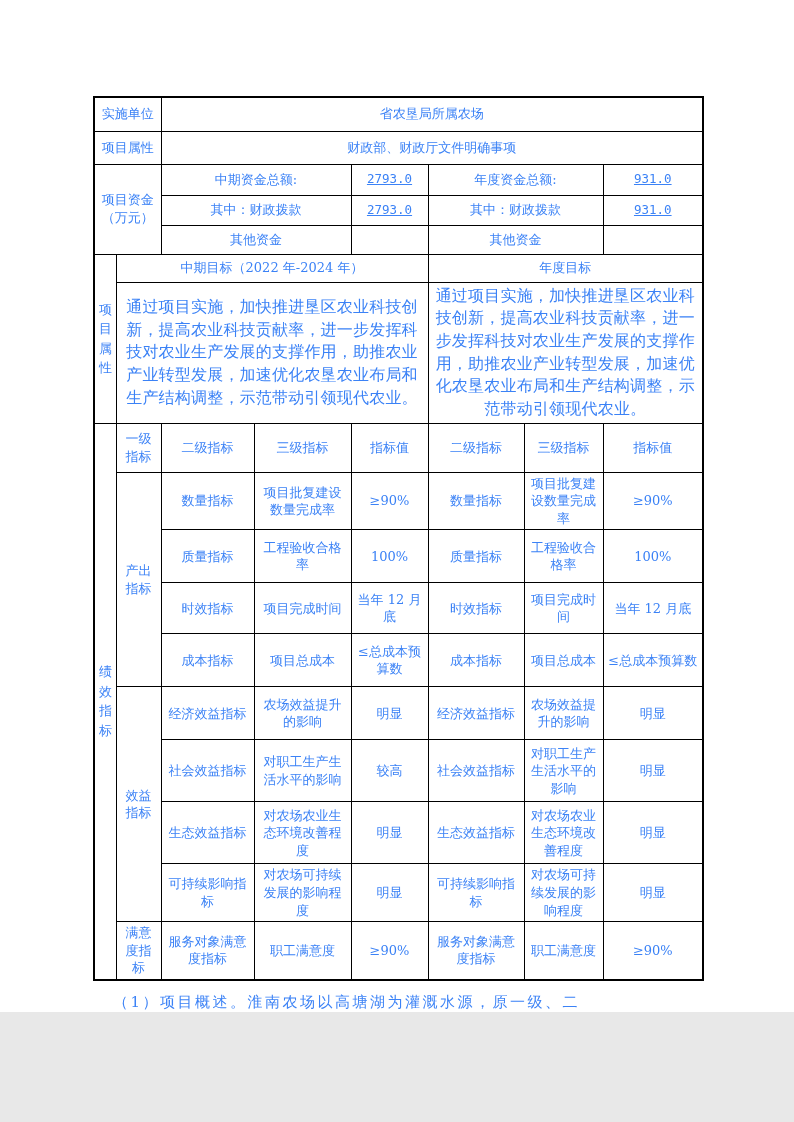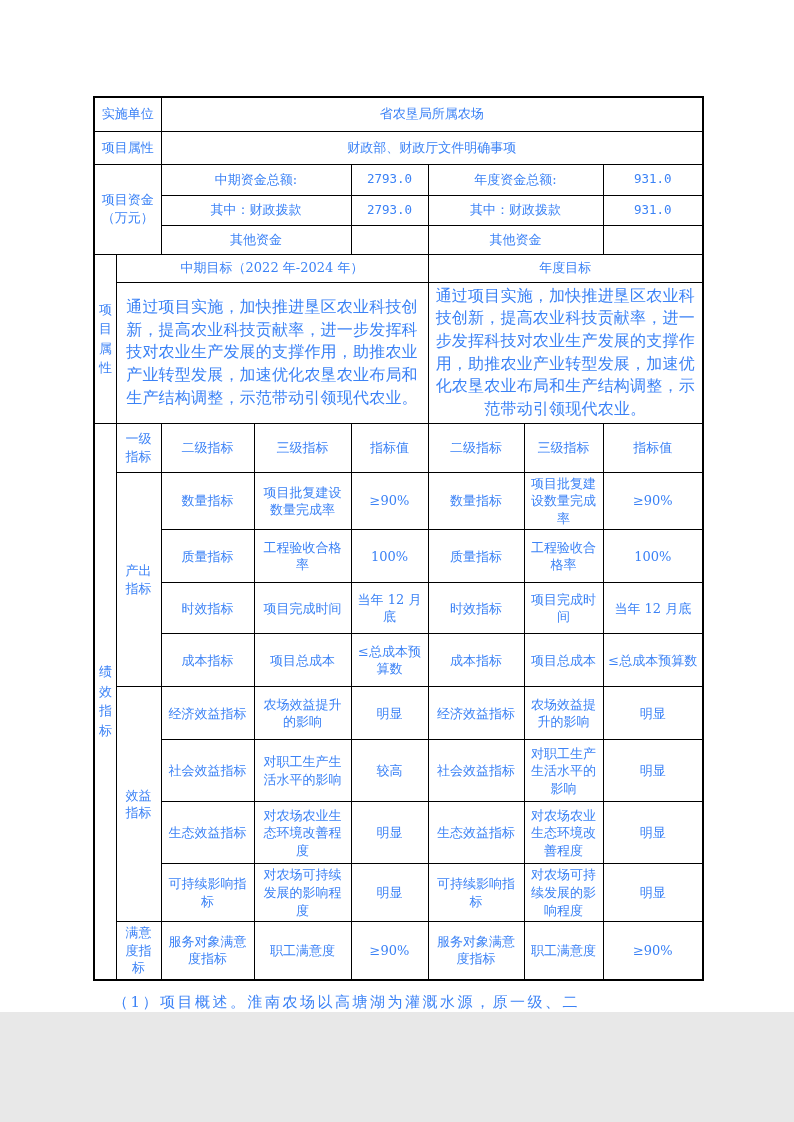--- a/index.html
+++ b/index.html
@@ -29,21 +29,21 @@
     overflow:hidden;
   }
   table.doc{border:2px solid #000;}
   td.vlabel{
     padding:2px 2px;
     word-break:break-all;
     line-height:1.5;
   }
   td.sidelabel{word-break:break-all;padding:2px 6px;}
   td.money-label-left{text-align:left;padding-left:9px;margin-left:36px;}
-  td.num{text-align:right;padding-right:4px;font-family:"DejaVu Sans Mono","Liberation Mono",monospace;font-size:12.5px;}
+  td.num{text-align:right;padding-right:4px;font-family:"DejaVu Sans Mono","Liberation Mono",monospace;font-size:12.5px;text-decoration:underline;}
   td.goal-text{
     text-align:justify;
     text-align-last:center;
     padding:3px 4px;
     line-height:1.42;
     font-size:16px;
     letter-spacing:0.2px;
   }
   td.l3-mid{padding:2px 9px;}
   td.val-right{padding:2px 8px;}

